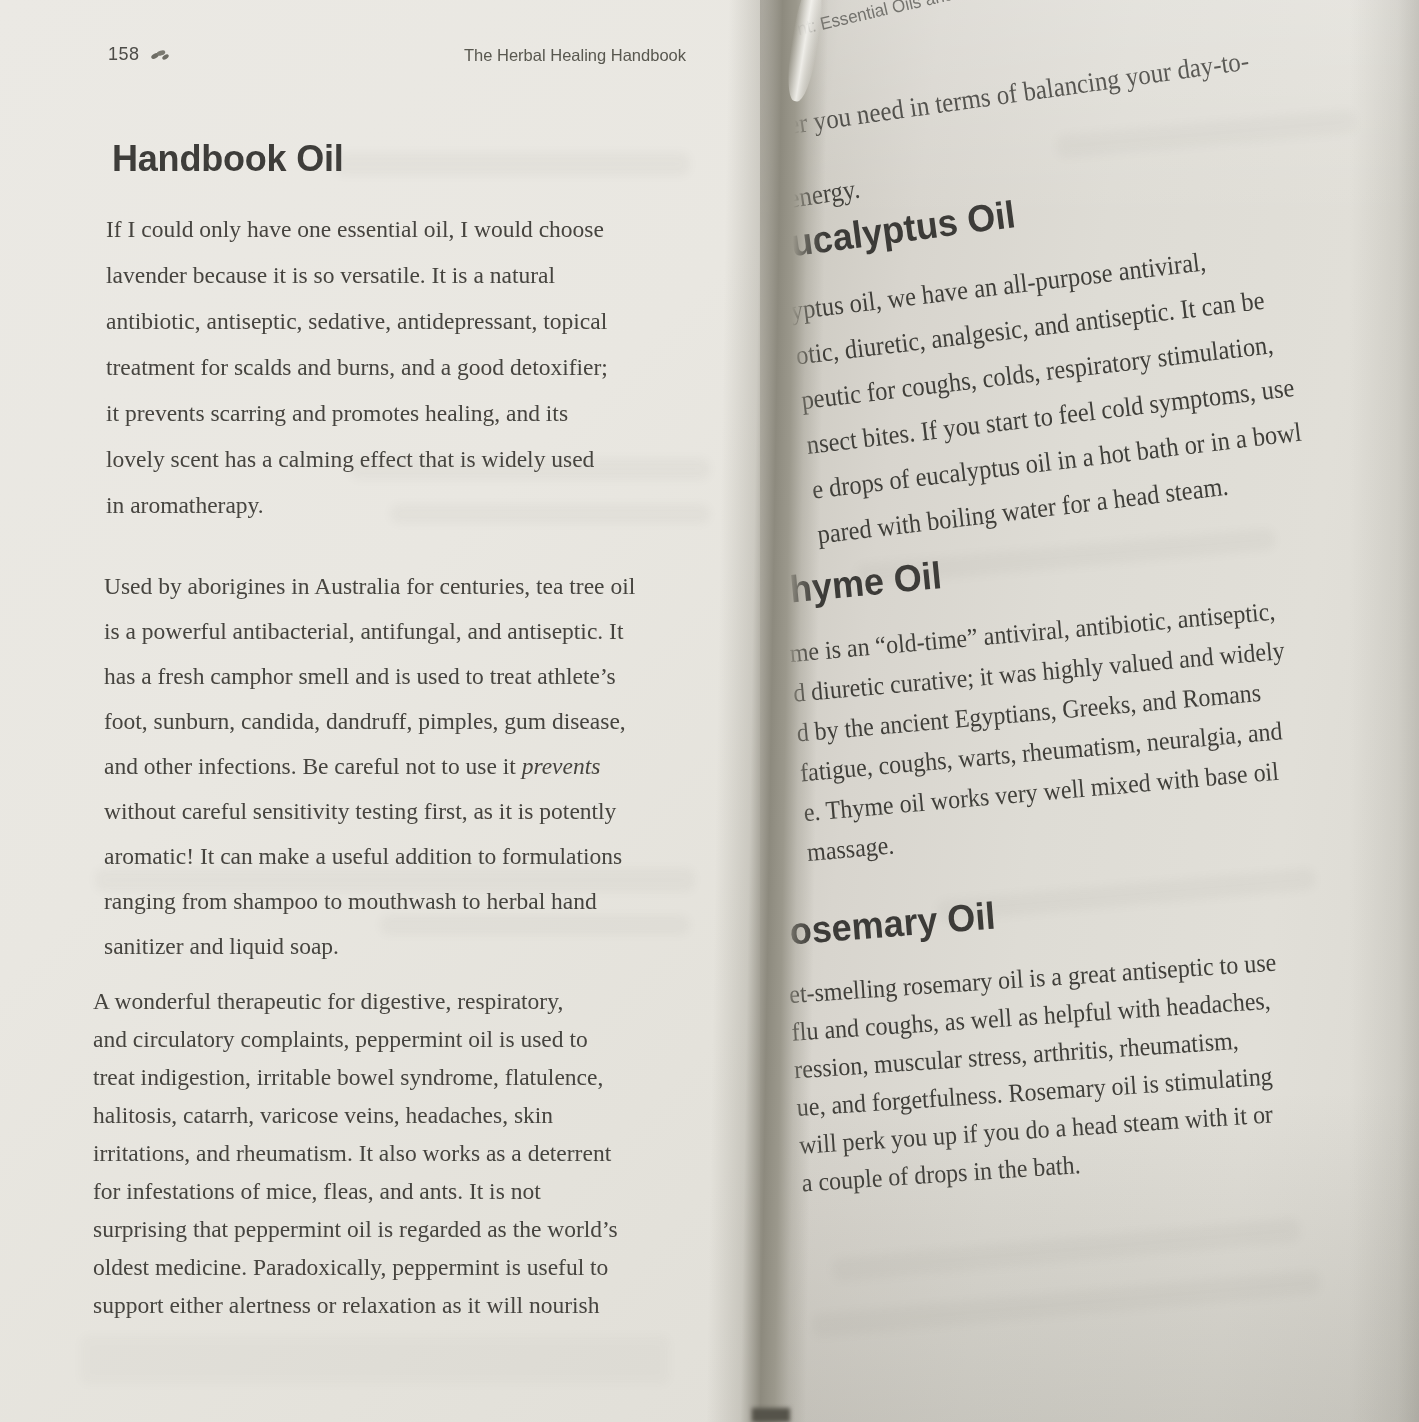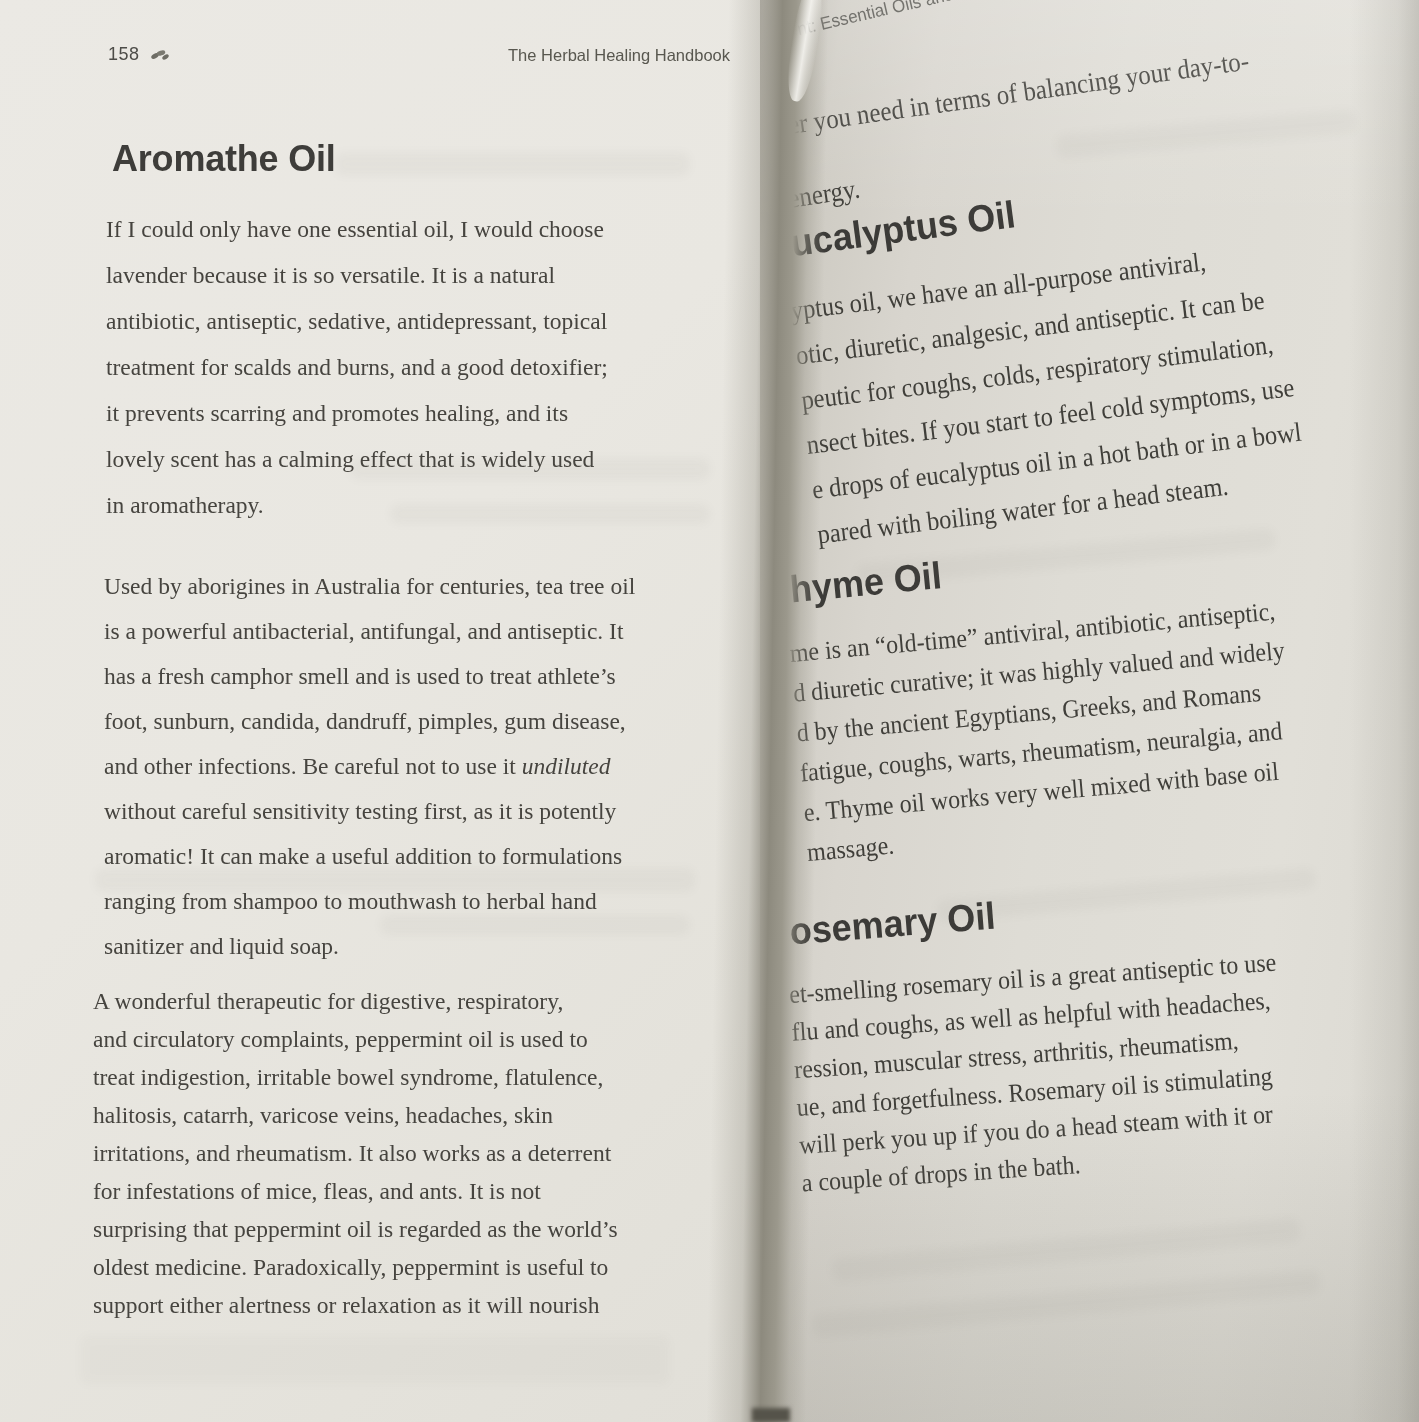--- a/index.html
+++ b/index.html
@@ -11,21 +11,21 @@
   
   .left-page{
     position:absolute;left:0;top:0;width:760px;height:1422px;
     background:linear-gradient(135deg,#ebe9e4 0%,#e9e7e1 45%,#e4e2db 80%,#e1dfd8 100%);
     z-index:1;
   }
   .lp-header-row{position:absolute;top:44px;left:0;width:760px;height:28px;}
   .page-number{position:absolute;left:108px;top:0;font-family:"Liberation Sans",sans-serif;
     font-size:18px;color:#4d4c48;letter-spacing:.5px;}
   .leaf-orn{position:absolute;left:150px;top:3px;}
-  .running-header{position:absolute;left:420px;top:2px;width:310px;text-align:right;
+  .running-header{position:absolute;left:420px;top:2px;width:310px;text-align:center;
     font-family:"Liberation Sans",sans-serif;font-size:16.5px;color:#58574f;}
   .lp-h{position:absolute;font-family:"Liberation Sans",sans-serif;font-weight:bold;
     font-size:36px;color:#3e3d3a;letter-spacing:-0.2px;}
   .lp-body{position:absolute;white-space:pre-line;font-size:23.5px;color:#46443f;width:640px;}
   .lp-body em{font-style:italic;}
   #lp-h1{left:112px;top:138px;}
   #lp-p1{left:106px;top:206px;line-height:46px;}
   #lp-h2{left:110px;top:484px;}
   #lp-p2{left:104px;top:532px;line-height:45px;margin-top:32px;}
   #lp-h3{left:96px;top:912px;}
@@ -90,34 +90,34 @@
       <span class="leaf-orn">
         <svg width="20" height="16" viewBox="0 0 20 16">
           <ellipse cx="5" cy="9" rx="4" ry="2.4" fill="#6e6d65" transform="rotate(-28 5 9)"></ellipse>
           <ellipse cx="11" cy="6" rx="4.4" ry="2.4" fill="#7a7970" transform="rotate(-18 11 6)"></ellipse>
           <ellipse cx="15.5" cy="10" rx="3.6" ry="2" fill="#6e6d65" transform="rotate(-34 15.5 10)"></ellipse>
         </svg>
       </span>
       <span class="running-header">The Herbal Healing Handbook</span>
     </div>
 
-    <div class="lp-h" id="lp-h1">Aromathe Oil</div>
+    <div class="lp-h" id="lp-h1">Handbook Oil</div>
     <div class="lp-body" id="lp-p1">If I could only have one essential oil, I would choose
 lavender because it is so versatile. It is a natural
 antibiotic, antiseptic, sedative, antidepressant, topical
 treatment for scalds and burns, and a good detoxifier;
 it prevents scarring and promotes healing, and its
 lovely scent has a calming effect that is widely used
 in aromatherapy.</div>
 
     <div class="lp-body" id="lp-p2"><span>Used by aborigines in Australia for centuries, tea tree oil
 is a powerful antibacterial, antifungal, and antiseptic. It
 has a fresh camphor smell and is used to treat athlete’s
 foot, sunburn, candida, dandruff, pimples, gum disease,
-and other infections. Be careful not to use it </span><em>undiluted</em><span>
+and other infections. Be careful not to use it </span><em>prevents</em><span>
 without careful sensitivity testing first, as it is potently
 aromatic! It can make a useful addition to formulations
 ranging from shampoo to mouthwash to herbal hand
 sanitizer and liquid soap.</span></div>
 
     <div class="lp-body" id="lp-p3">A wonderful therapeutic for digestive, respiratory,
 and circulatory complaints, peppermint oil is used to
 treat indigestion, irritable bowel syndrome, flatulence,
 halitosis, catarrh, varicose veins, headaches, skin
 irritations, and rheumatism. It also works as a deterrent

